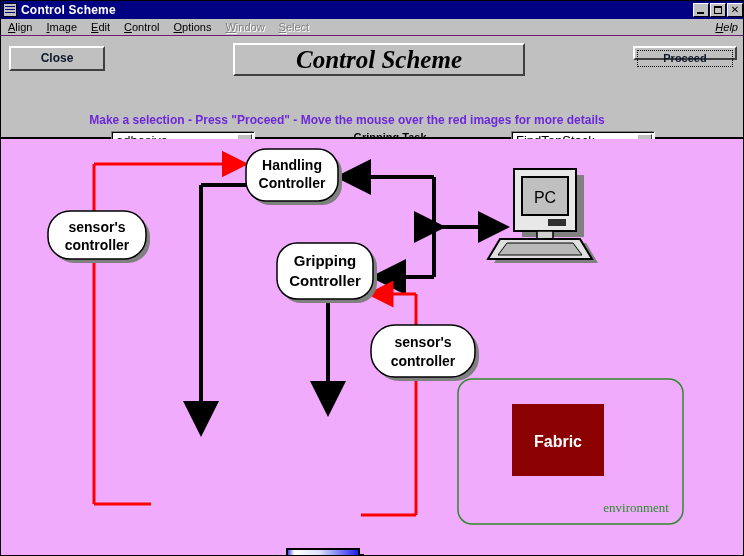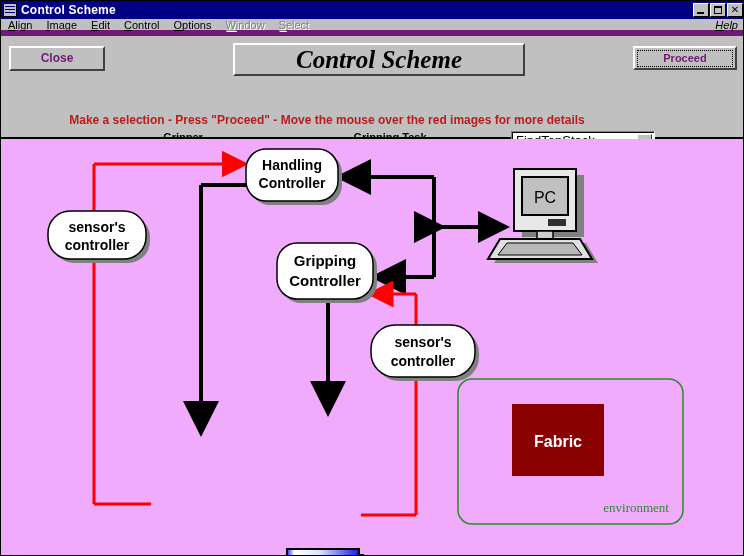--- a/index.html
+++ b/index.html
@@ -87,21 +87,21 @@
     position: absolute; left: 0; top: 0; right: 0; bottom: 0;
     font-size: 10px; font-weight: bold; line-height: 12px;
   }
 
   
   .menubar {
     position: absolute;
     left: 0; top: 18px;
     width: 744px; height: 17px;
     background: #c0c0c0;
-    border-bottom: 6px solid #701a75;
+    border-bottom: 1px solid #701a75;
     box-sizing: border-box;
     display: flex;
     align-items: center;
     font-size: 11px;
     color: #000000;
   }
   .menu-item {
     padding: 1px 7px;
     white-space: nowrap;
     cursor: default;
@@ -123,35 +123,35 @@
   .win-btn {
     background: #c0c0c0;
     border-top: 2px solid #ffffff;
     border-left: 2px solid #ffffff;
     border-right: 2px solid #404040;
     border-bottom: 2px solid #404040;
     box-sizing: border-box;
     font-family: "Liberation Sans", sans-serif;
     font-size: 12px;
     font-weight: bold;
-    color: #701a75;
+    color: #0f172a;
     text-align: center;
     cursor: default;
     padding: 0;
   }
   #close-button {
     position: absolute;
     left: 8px; top: 10px;
     width: 96px; height: 25px;
     line-height: 21px;
   }
   #proceed-button {
     position: absolute;
     left: 632px; top: 10px;
-    width: 104px; height: 24px;
+    width: 104px; height: 14px;
     line-height: 21px;
     font-size: 11px;
     position: absolute;
   }
   #proceed-button .focusring {
     display: block;
     margin: 2px;
     border: 1px dotted #000000;
     line-height: 15px;
     height: 15px;
@@ -174,23 +174,24 @@
     line-height: 29px;
     text-align: center;
     color: #000000;
   }
 
   #instruction-text {
     position: absolute;
     left: 0; top: 77px;
     width: 652px;
     text-align: center;
-    color: #b91c1c;
+    color: #6d28d9;
     font-size: 12px;
     font-weight: bold;
+    padding-left: 20px;
   }
 
   .field-group { position: absolute; top: 95px; }
   .field-label {
     font-size: 11px;
     font-weight: bold;
     color: #000000;
     text-align: center;
     margin-bottom: 2px;
   }
@@ -291,21 +292,20 @@
 
     <div id="scheme-title">Control Scheme</div>
 
     <button class="win-btn" id="proceed-button">
         <span class="focusring">Proceed</span>
       </button>
 
     <div id="instruction-text">Make a selection - Press "Proceed" - Move the mouse over the red images for more details</div>
 
     <div class="field-group" id="group-gripper">
-      <div class="field-label">Gripper</div>
       <div class="combo">
         <span class="combo-value">adhesive</span>
         <span class="combo-arrow"></span>
       </div>
     </div>
 
     <div class="field-group" id="group-handling">
       <div class="field-label">Gripping Task</div>
       <div class="combo">
         <span class="combo-value">separation</span>

